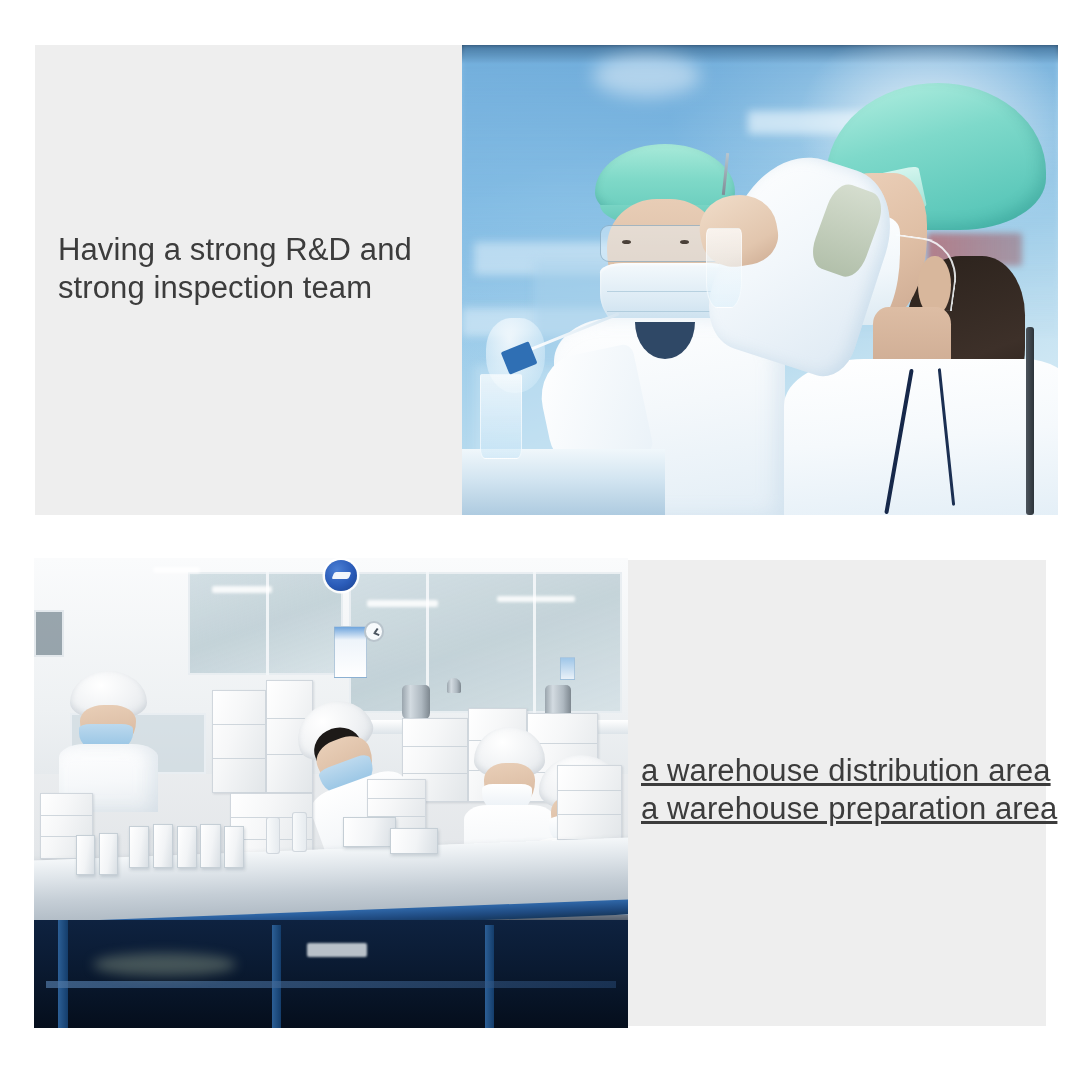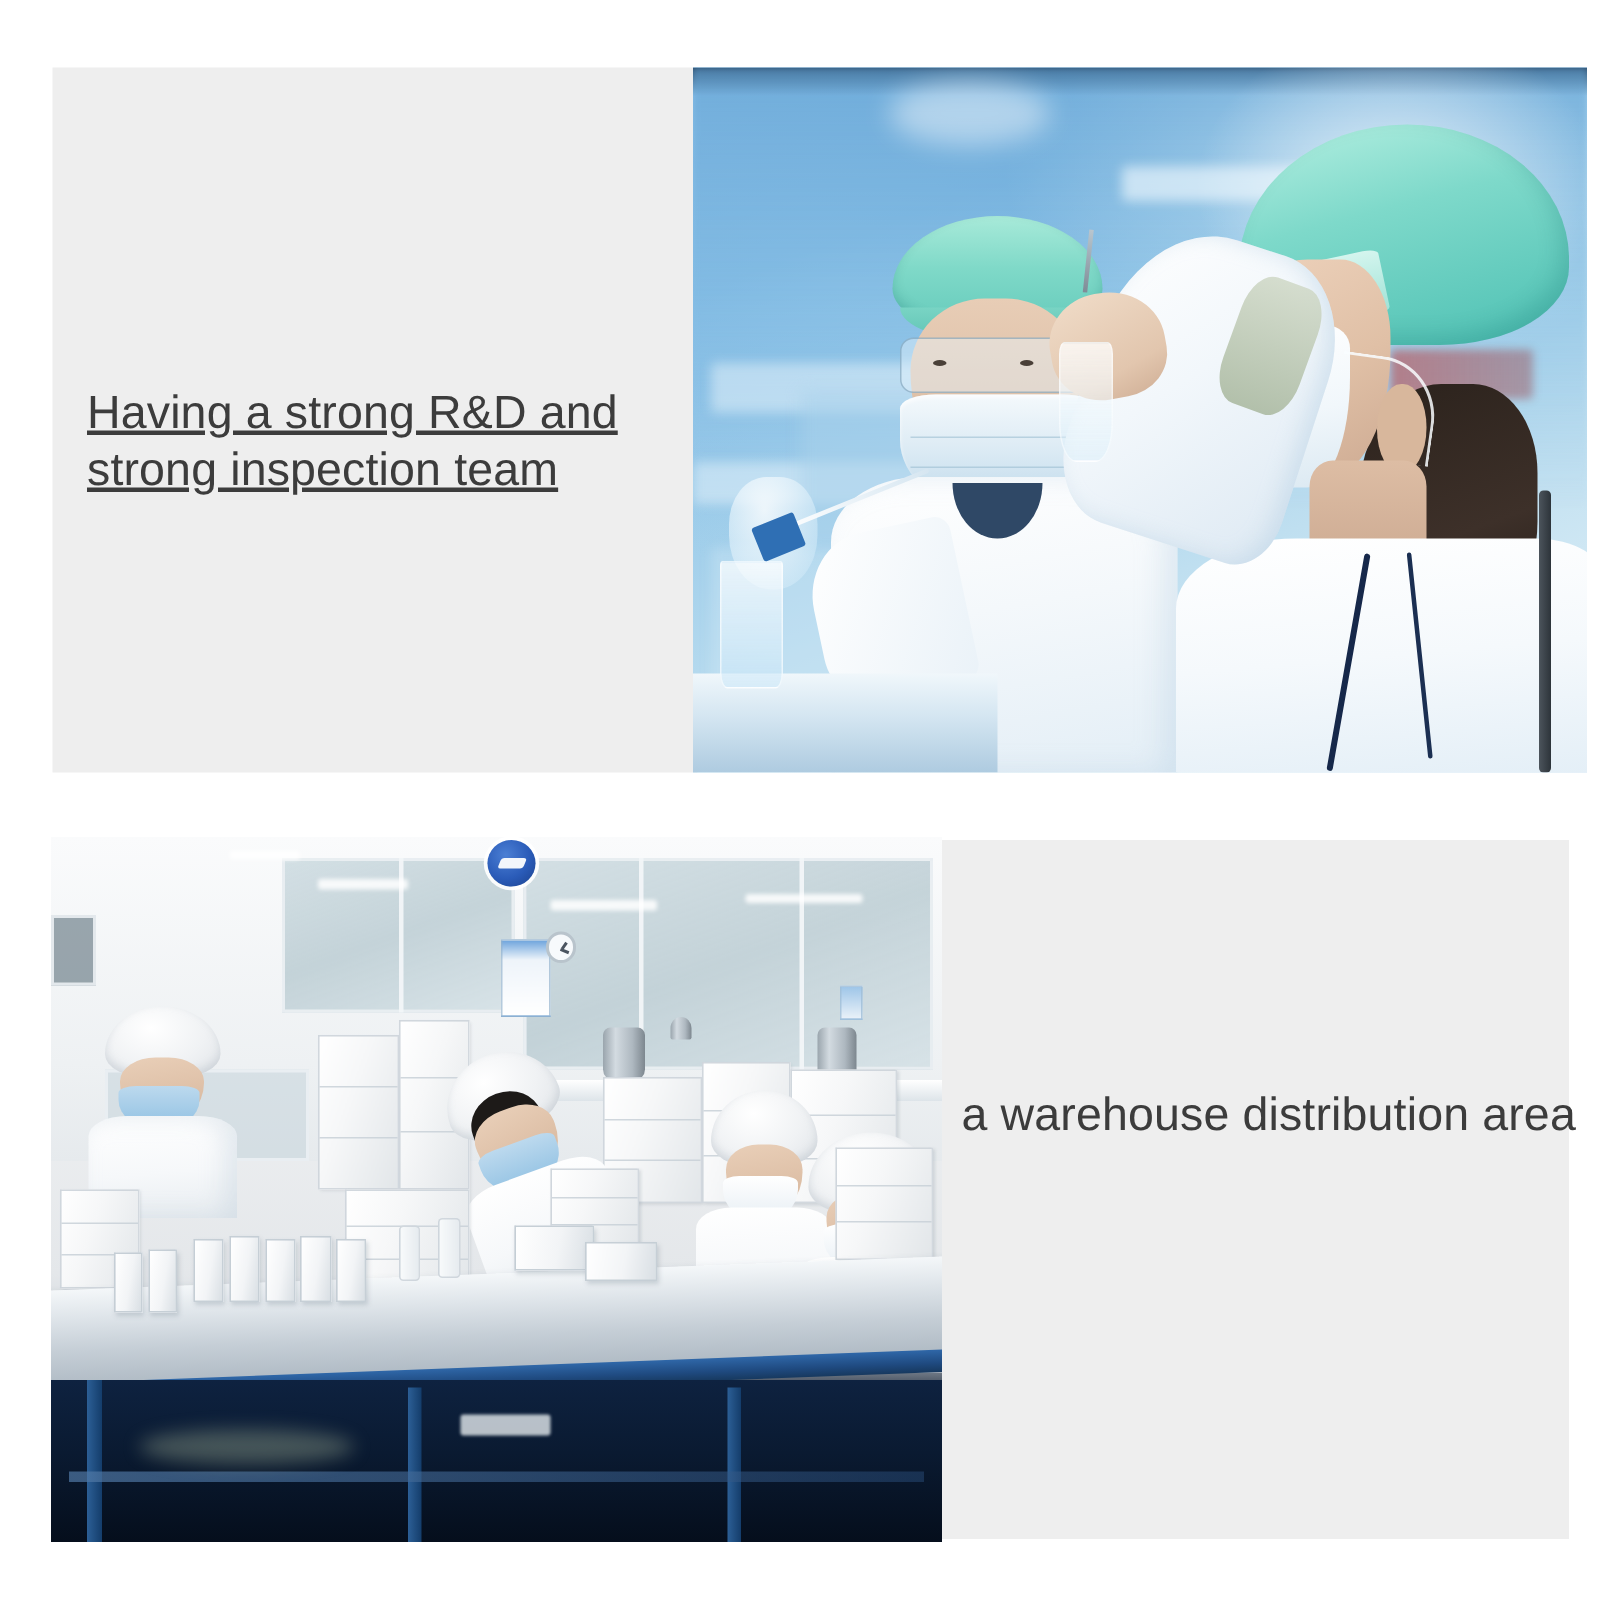--- a/index.html
+++ b/index.html
@@ -451,21 +451,21 @@
     background: rgba(228,234,238,0.8); filter: blur(1px); border-radius: 2px;
   }
 </style>
 </head>
 <body>
 
 <div class="page">
 
   <div class="gray-panel" style="left:35px; top:45px; width:430px; height:470px;"></div>
 
-  <div class="caption" style="left:58px; top:256px; width:400px;text-decoration:underline;">
+  <div class="caption" style="left:58px; top:231px; width:400px;">
     <span class="line">Having a strong R&amp;D and</span>
     <span class="line">strong inspection team</span>
   </div>
 
   <div class="photo lab-photo">
     <div class="dark-top"></div>
     <div class="bg-wall"></div>
     <div class="ceiling-light"></div>
     <div class="glare"></div>
     <div class="shelf s1"></div>
@@ -511,22 +511,23 @@
     <div class="bench"></div>
     <div class="flask"></div>
     <div class="beaker"></div>
     <div class="pipette"></div>
     <div class="pipette-tip"></div>
     <div class="stand-post"></div>
   </div>
 
   <div class="gray-panel" style="left:628px; top:560px; width:418px; height:466px;"></div>
 
-  <div class="caption" style="left:641px; top:724px; width:400px;">
+  <div class="caption" style="left:641px; top:752px; width:400px;text-decoration:underline;">
     <span class="line">a warehouse distribution area</span>
+    <span class="line">a warehouse preparation area</span>
   </div>
 
   <div class="photo warehouse-photo">
     <div class="room-wall"></div>
     <div class="glass-window w1"></div>
     <div class="glass-window w2"></div>
     <div class="glass-window w3"></div>
     <div class="glass-window w4"></div>
     <div class="mullion m1"></div>
     <div class="mullion m2"></div>

